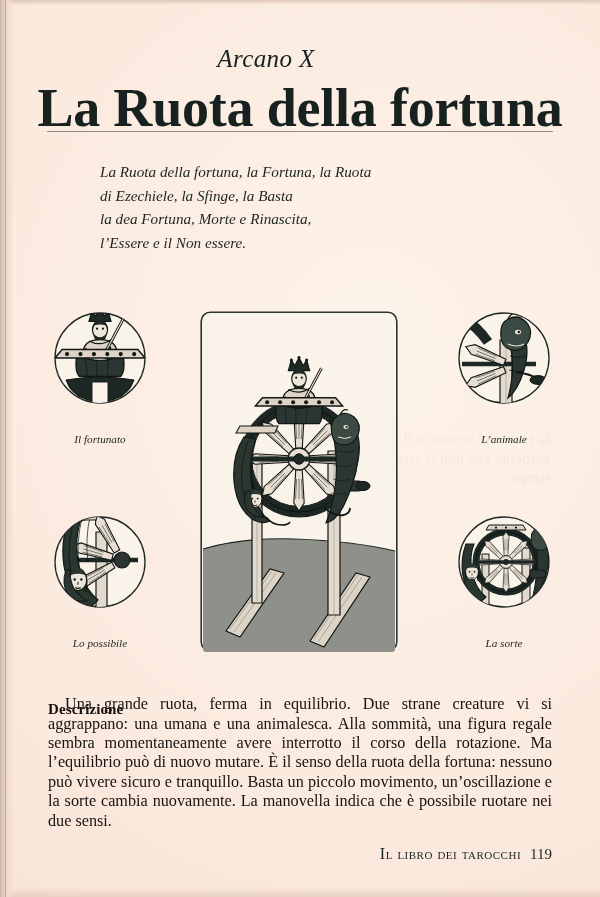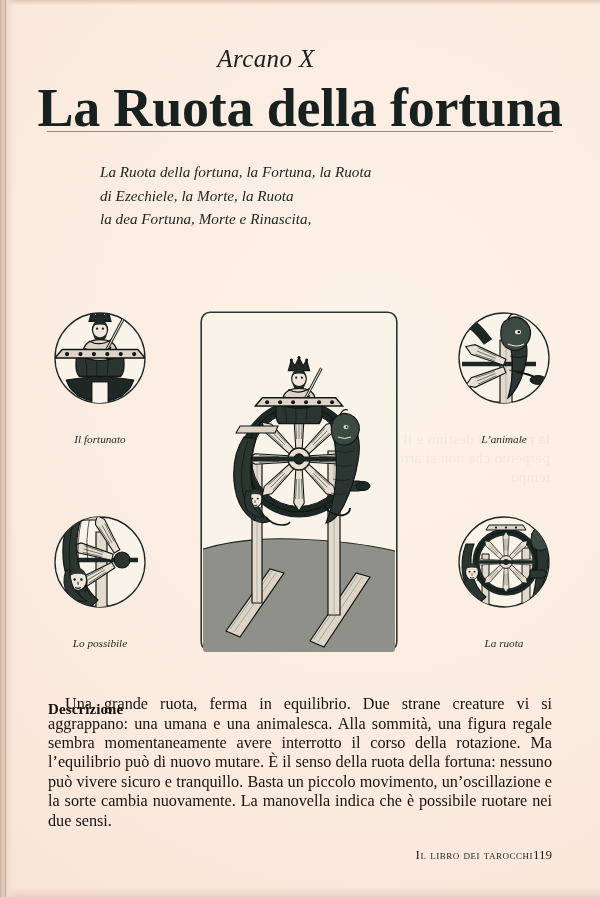--- a/index.html
+++ b/index.html
@@ -145,43 +145,45 @@
   }
 
   .footer {
     position: absolute;
     left: 0; top: 845px;
     width: 552px;
     text-align: right;
     color: #1b2422;
   }
   .footer .bk {
-    font-size: 13px;
+    font-size: 16px;
     font-variant: small-caps;
     letter-spacing: .5px;
   }
   .footer .pg {
-    font-size: 13px;
+    font-size: 15px;
+    margin-left: 9px;
   }
 </style>
 </head>
 <body>
 
 <div class="page">
 
   <div class="showthrough" style="left:300px; top:430px; width:250px;">la ruota del destino e il suo movimento perpetuo che non si arresta mai nel tempo</div>
 
   <div class="arcano">Arcano X</div>
   <h1 class="title">La Ruota della fortuna</h1>
   <div class="rule"></div>
 
   <div class="epigraph">
     <div>La Ruota della fortuna, la Fortuna, la Ruota</div>
-    <div>di Ezechiele, la Morte, la Ruota</div>
+    <div>di Ezechiele, la Sfinge, la Basta</div>
     <div>la dea Fortuna, Morte e Rinascita,</div>
+    <div>l’Essere e il Non essere.</div>
   </div>
 
   <div class="figure">
 
     <svg width="0" height="0" style="position:absolute" aria-hidden="true">
       <defs>
 
         <pattern id="hatch" width="4" height="4" patternUnits="userSpaceOnUse">
           <rect width="4" height="4" fill="#f4ece2"></rect>
           <path d="M0 1 H4 M0 3 H4" stroke="#2b3531" stroke-width="1.1"></path>
@@ -488,21 +490,21 @@
             </g>
 
           <path d="M76 20 q12 -2 15 10 q4 14 -2 34 q-6 18 -14 26 q5 -18 6 -36 q1 -20 -5 -34z" fill="#2b3531" stroke="#101714" stroke-width="1.1"></path>
           <path d="M78 16 q8 -8 15 0 q5 7 1 14 q-5 8 -12 6 q-7 -2 -7 -10 q0 -7 3 -10z" fill="#3b4a43" stroke="#101714" stroke-width="1"></path>
           <circle cx="87" cy="22" r="1.2" fill="#0d1310"></circle>
 
           <path d="M74 56 h12 q4 0 4 4 q0 4 -4 4 h-12 z" fill="#2b3531" stroke="#101714" stroke-width="1"></path>
         </g>
       </svg>
     </div>
-    <div class="v-caption" style="left:429px; top:637px;">La ruota</div>
+    <div class="v-caption" style="left:429px; top:637px;">La sorte</div>
   </div>
 
   <h2 class="desc-head">Descrizione</h2>
   <p class="body">Una grande ruota, ferma in equilibrio. Due strane creature vi si aggrappano: una umana e una animalesca. Alla sommità, una figura regale sembra momentaneamente avere interrotto il corso della rotazione. Ma l’equilibrio può di nuovo mutare. È il senso della ruota della fortuna: nessuno può vivere sicuro e tranquillo. Basta un piccolo movimento, un’oscillazione e la sorte cambia nuovamente. La manovella indica che è possibile ruotare nei due sensi.</p>
 
   <div class="footer">
     <span class="bk">Il libro dei tarocchi</span><span class="pg">119</span>
   </div>
 
   <div class="edge-top"></div>

